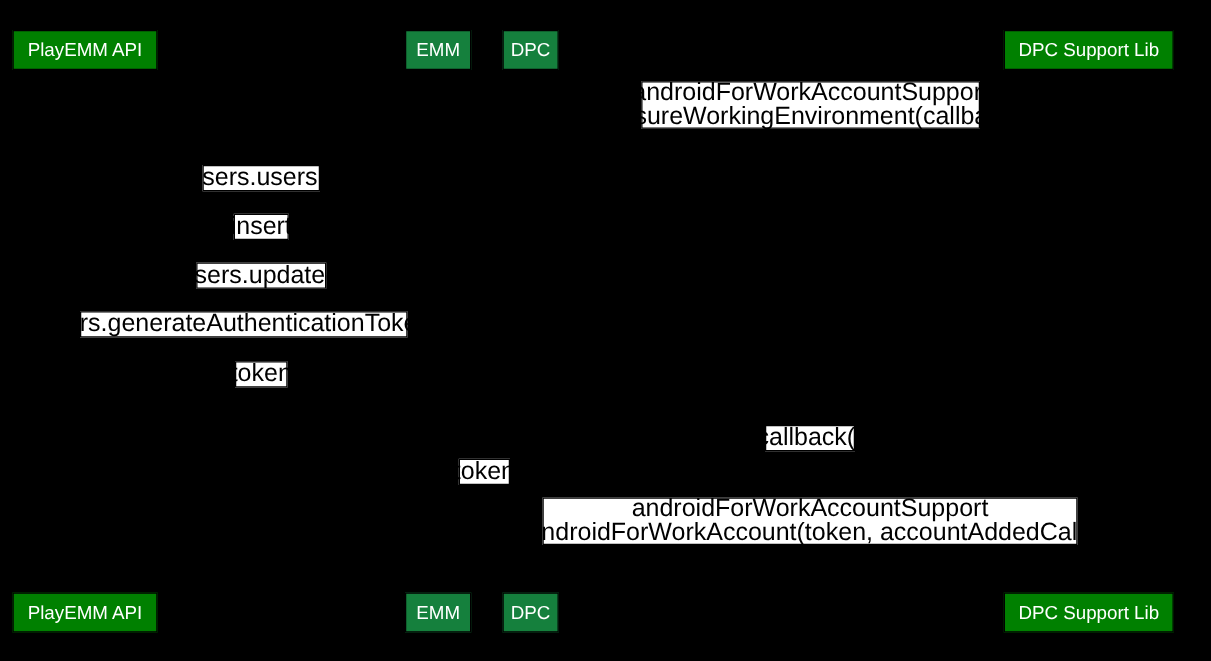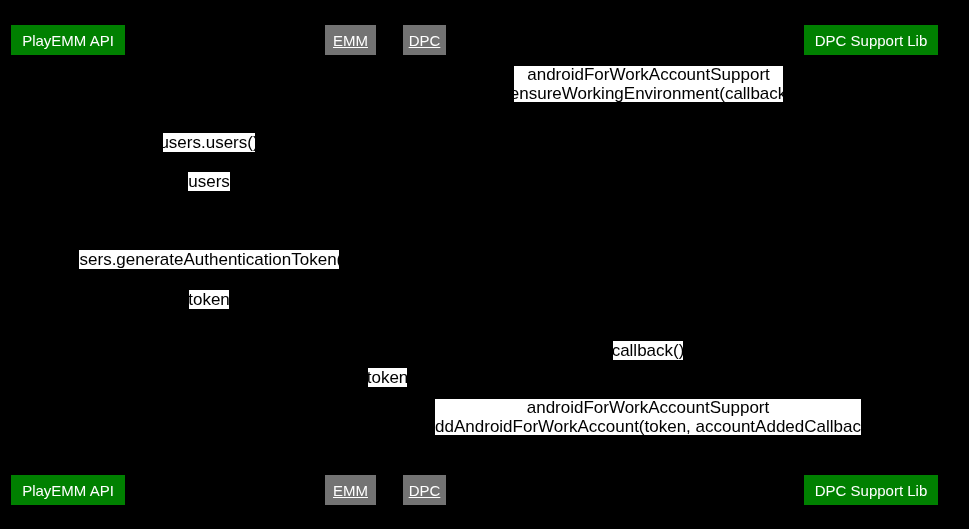--- a/index.html
+++ b/index.html
@@ -28,35 +28,35 @@
     display: flex;
     align-items: center;
     justify-content: center;
     color: #ffffff;
     font-size: 15px;
     line-height: 1;
     white-space: nowrap;
     border: 1px solid #000000;
   }
   .participant.green { background: #008000; }
-  .participant.blue  { background: #737373; text-decoration: underline; }
+  .participant.blue  { background: #15803d; }
 
   .lifeline {
     position: absolute;
     width: 1px;
     background: #000000;
   }
 
   .msg {
     position: absolute;
     box-sizing: border-box;
     background: #ffffff;
     color: #000000;
     border: 1px solid #000000;
-    font-size: 17px;
+    font-size: 20px;
     line-height: 19px;
     text-align: center;
     white-space: pre;
     padding: 0 3px;
     display: flex;
     align-items: center;
     justify-content: center;
   }
 </style>
 </head>
@@ -87,20 +87,21 @@
     </div>
     <div class="participant blue" style="left: 402px; top: 474px; width: 45px; height: 32px;">
       <span>DPC</span>
     </div>
     <div class="participant green" style="left: 803px; top: 474px; width: 136px; height: 32px;">
       <span>DPC Support Lib</span>
     </div>
     <div class="msg" style="left: 513px; top: 65px; width: 271px; height: 38px;"><span>androidForWorkAccountSupport
 .ensureWorkingEnvironment(callback)</span></div>
     <div class="msg" style="left: 162px; top: 132px; width: 94px; height: 21px;"><span>users.users()</span></div>
-    <div class="msg" style="left: 187px; top: 171px; width: 44px; height: 21px;"><span>users</span></div>
-    <div class="msg" style="left: 78px; top: 249px; width: 262px; height: 21px; text-align: center;"><span>users.generateAuthenticationToken()</span></div>
+    <div class="msg" style="left: 187px; top: 171px; width: 44px; height: 21px;"><span>insert</span></div>
+    <div class="msg" style="left: 157px; top: 210px; width: 104px; height: 21px;"><span>users.update()</span></div>
+    <div class="msg" style="left: 64px; top: 249px; width: 262px; height: 21px; text-align: center;"><span>users.generateAuthenticationToken()</span></div>
     <div class="msg" style="left: 188px; top: 289px; width: 42px; height: 21px;"><span>token</span></div>
     <div class="msg" style="left: 612px; top: 340px; width: 72px; height: 21px;"><span>callback()</span></div>
     <div class="msg" style="left: 367px; top: 367px; width: 41px; height: 21px;"><span>token</span></div>
     <div class="msg" style="left: 434px; top: 398px; width: 428px; height: 38px;"><span>androidForWorkAccountSupport
 .addAndroidForWorkAccount(token, accountAddedCallback)</span></div>
   </div>
 
 </body></html>

